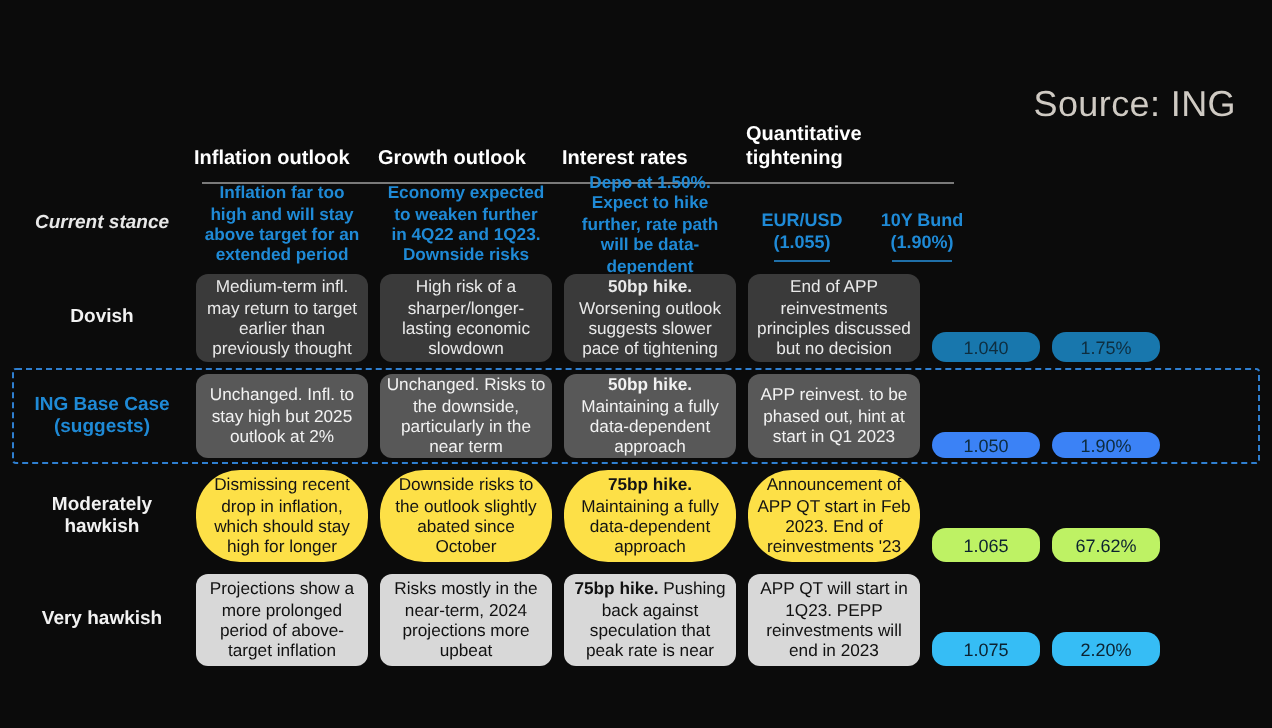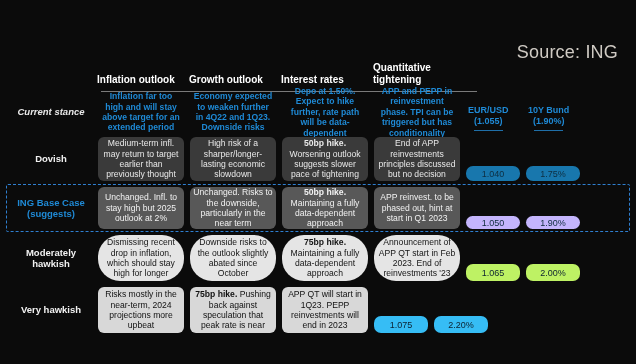--- a/index.html
+++ b/index.html
@@ -52,21 +52,21 @@
     border-radius: 2px;
   }
 
   .row.highlight {
     border-color: #2f7fd0;
   }
 
   
   .c-label  { width: 88px;  flex: 0 0 88px; }
   .c-cell   { width: 92px;  flex: 0 0 92px; }
-  .c-metric { width: 60px;  flex: 0 0 60px; }
+  .c-metric { width: 60px;  flex: 0 0 60px; justify-content: center; }
 
   .cellpad { padding: 2px 3px; box-sizing: border-box; display: flex; }
 
   
   .hdr-row { align-items: flex-end; height: 30px; }
 
   .hdr-label {
     width: 88px; flex: 0 0 88px;
   }
   .hdr-col {
@@ -139,39 +139,39 @@
   .cell b { font-weight: bold; text-align: right; }
 
   .cell.t-none {
     background: transparent;
     color: #1f8ad6;
     font-weight: bold;
     font-size: 8.6px;
   }
   .cell.t-d1 { background: #3a3a3a; color: #e9e9e9; }
   .cell.t-d2 { background: #585858; color: #f2f2f2; }
-  .cell.t-d3 { background: #e5e5e5; color: #141414; border-radius: 22px; }
+  .cell.t-d3 { background: #fde047; color: #141414; border-radius: 22px; }
   .cell.t-d4 { background: #d8d8d8; color: #111111; }
 
   
   .chip {
     border-radius: 7px;
     text-align: center;
     font-size: 9px;
     padding: 4px 2px;
     box-sizing: border-box;
     width: 100%;
     display: flex;
     align-items: center;
     justify-content: center;
     color: #0d2b3d;
     margin-top: 29px;
   }
   .chip.m1 { background: #1877ad; color: #0e2e40; }
-  .chip.m2 { background: #c4b5fd; color: #0d2b3d; }
+  .chip.m2 { background: #3b82f6; color: #0d2b3d; }
   .chip.m3 { background: #bef264; color: #0c2230; }
   .chip.m4 { background: #36bdf5; color: #0c2230; }
 </style>
 </head>
 <body>
 
 <div id="canvas">
 
   <div class="source-label">Source: ING</div>
 
@@ -199,25 +199,20 @@
           <div class="c-cell cellpad">
             <div class="cell t-none">
               <span class="cell-inner"><span>Economy expected to weaken further in 4Q22 and 1Q23. Downside risks</span></span>
             </div>
           </div>
           <div class="c-cell cellpad">
             <div class="cell t-none">
               <span class="cell-inner"><span>Depo at 1.50%. Expect to hike further, rate path will be data-dependent</span></span>
             </div>
           </div>
-          <div class="c-cell cellpad">
-            <div class="cell t-none">
-              <span class="cell-inner"><span>APP and PEPP in reinvestment phase. TPI can be triggered but has conditionality</span></span>
-            </div>
-          </div>
           <div class="c-metric cellpad" style="align-items: flex-end;">
             <div class="metric-hdr">
               <div>EUR/USD</div>
               <div>(1.055)</div>
               <div class="ul"></div>
             </div>
           </div>
           <div class="c-metric cellpad" style="align-items: flex-end;">
             <div class="metric-hdr">
               <div>10Y Bund</div>
@@ -303,27 +298,32 @@
           </div>
           <div class="c-cell cellpad">
             <div class="cell t-d3">
               <span class="cell-inner"><span>Announcement of APP QT start in Feb 2023.  End of reinvestments '23</span></span>
             </div>
           </div>
           <div class="c-metric cellpad">
             <div class="chip m3">1.065</div>
           </div>
           <div class="c-metric cellpad">
-            <div class="chip m3">2.00%</div>
+            <div class="chip m3">67.62%</div>
           </div>
         </div>
         <div class="row" style="height: 52px;">
           <div class="c-label rowlabel bold">Very hawkish</div>
           <div class="c-cell cellpad">
             <div class="cell t-d4">
+              <span class="cell-inner"><span>Projections show a more prolonged period of above-target inflation</span></span>
+            </div>
+          </div>
+          <div class="c-cell cellpad">
+            <div class="cell t-d4">
               <span class="cell-inner"><span>Risks mostly in the near-term, 2024 projections more upbeat</span></span>
             </div>
           </div>
           <div class="c-cell cellpad">
             <div class="cell t-d4">
               <span class="cell-inner"><b>75bp hike.</b> <span>Pushing back against speculation that peak rate is near</span></span>
             </div>
           </div>
           <div class="c-cell cellpad">
             <div class="cell t-d4">

